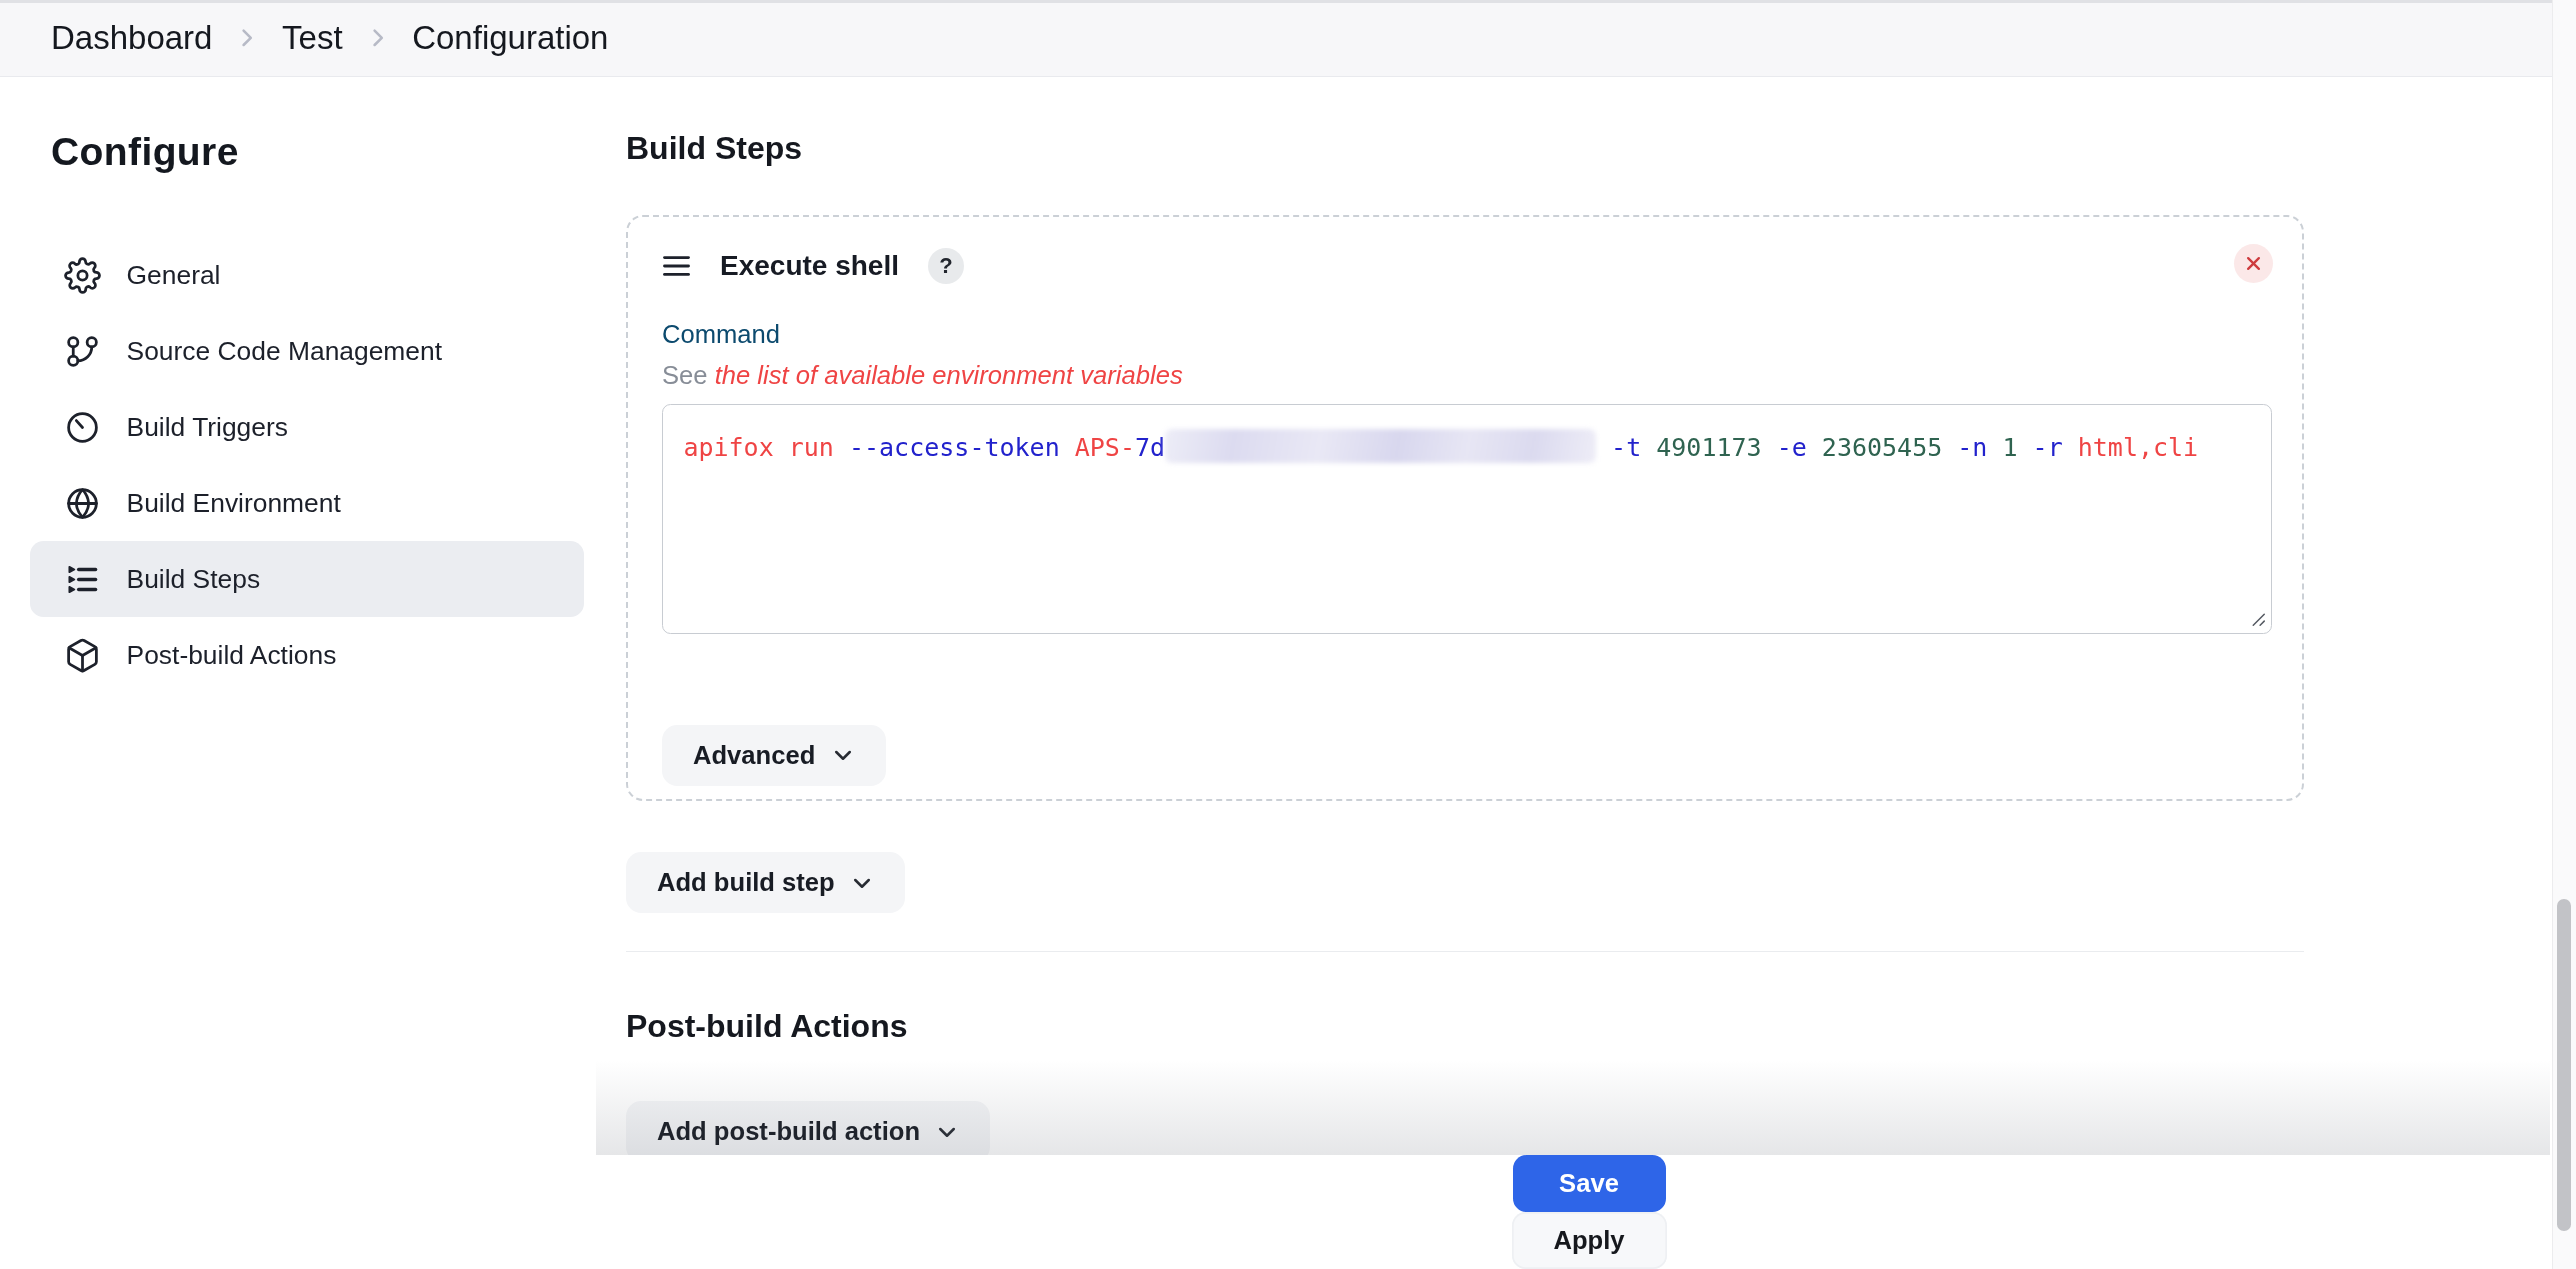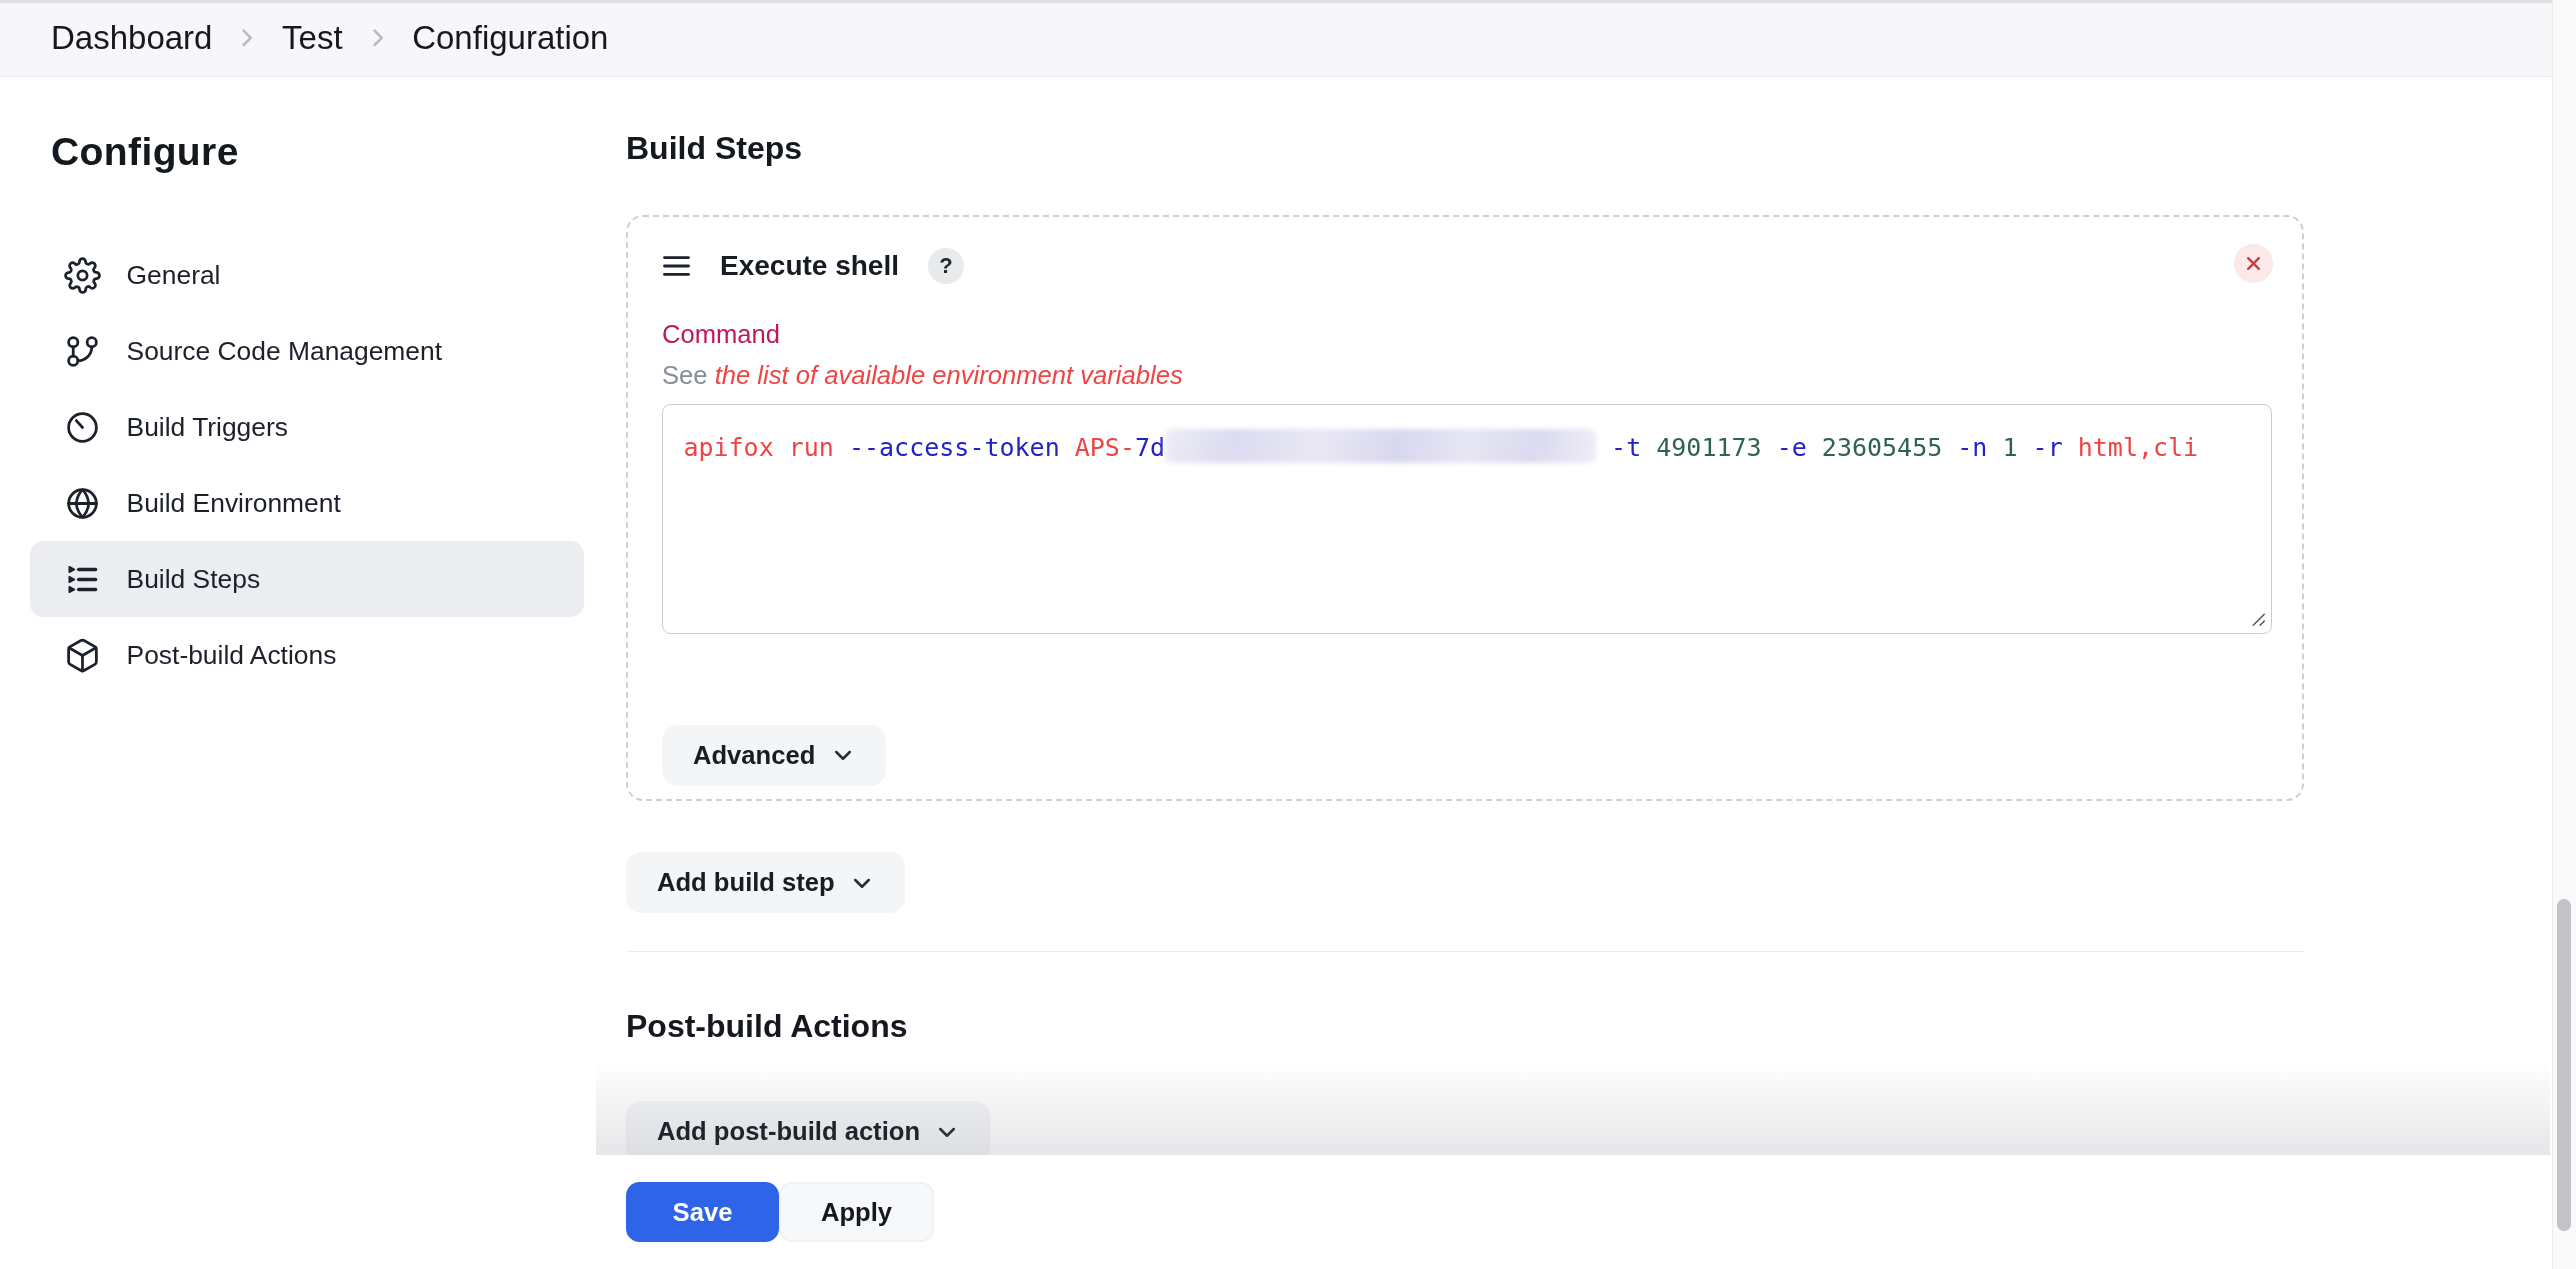--- a/index.html
+++ b/index.html
@@ -54,21 +54,21 @@
     display:flex; align-items:center; justify-content:center;
     font-size:22px; font-weight:700; color:#22262e; cursor:pointer;
   }
   .close-btn {
     position:absolute; top:27px; right:29px; width:39px; height:39px;
     border-radius:50%; background:#fbe8e8; border:none; cursor:pointer;
     display:flex; align-items:center; justify-content:center;
   }
   .close-btn svg { width:19px; height:19px; color:#ce3b3e; }
 
-  .field-label { margin-top:36px; font-size:25.6px; color:#be185d; }
+  .field-label { margin-top:36px; font-size:25.6px; color:#0c4a6e; }
   .env-hint { margin-top:12px; font-size:25.6px; }
   .env-hint .muted { color:#878d97; }
   .env-hint a { color:#ef4444; text-decoration:none;font-style:italic; }
 
   .code-editor {
     position:relative; margin-top:13.6px; width:1610px; height:230px;
     background:#fff; border:1.7px solid #c8ccd2; border-radius:8.5px;
     padding:24px 20.4px; font-family:"DejaVu Sans Mono", monospace;
     font-size:25px; line-height:37px; cursor:text; overflow:hidden;
   }
@@ -102,20 +102,21 @@
   
   .bottom-fade {
     position:absolute; left:596px; right:25.6px; bottom:114px; height:95px;
     background:linear-gradient(to bottom, rgba(82,88,100,0) 0%, rgba(82,88,100,0.15) 100%);
     pointer-events:none; z-index:5;
   }
   .bottom-bar {
     position:absolute; left:0; right:24px; bottom:0; height:114px;
     background:#ffffff; z-index:6; display:flex; align-items:center;
     padding-left:626px;
+    flex-direction:column;
   }
   .save-btn {
     width:153px; height:60px; border:none; border-radius:13.6px;
     background:#2e65e8; color:#ffffff; font-family:inherit;
     font-size:25.6px; font-weight:700; cursor:pointer;
   }
   .apply-btn {
     width:155px; height:60px; border:none; border-radius:13.6px;
     background:#f7f8fa; box-shadow:0 0 0 1.7px #eef0f3 inset; color:#16181d;
     font-family:inherit; font-size:25.6px; font-weight:600; cursor:pointer;

